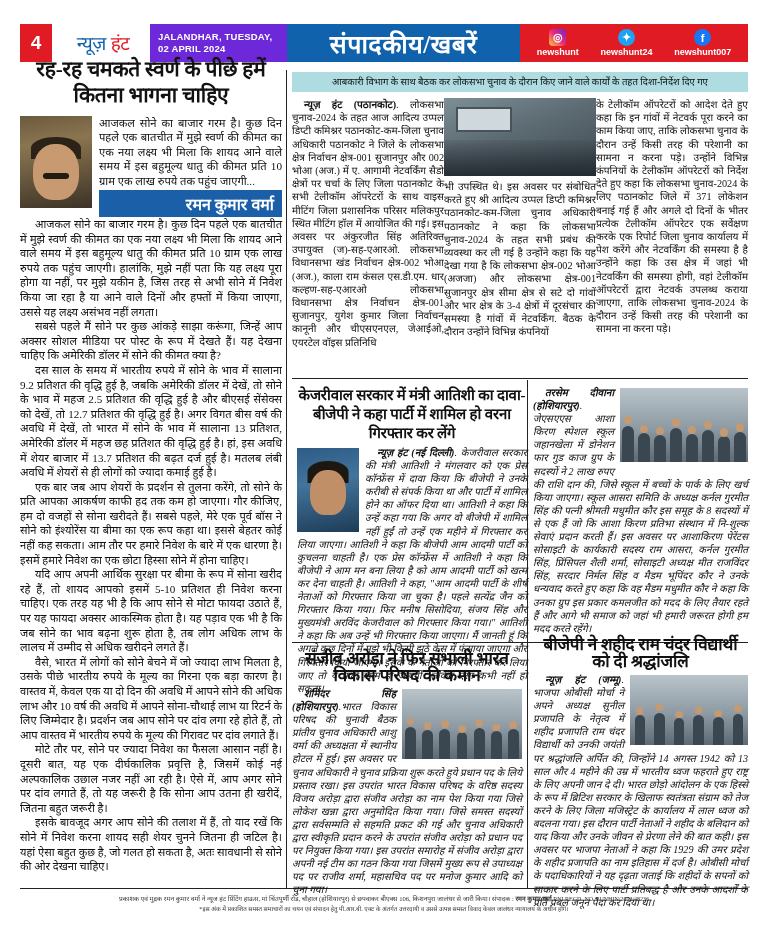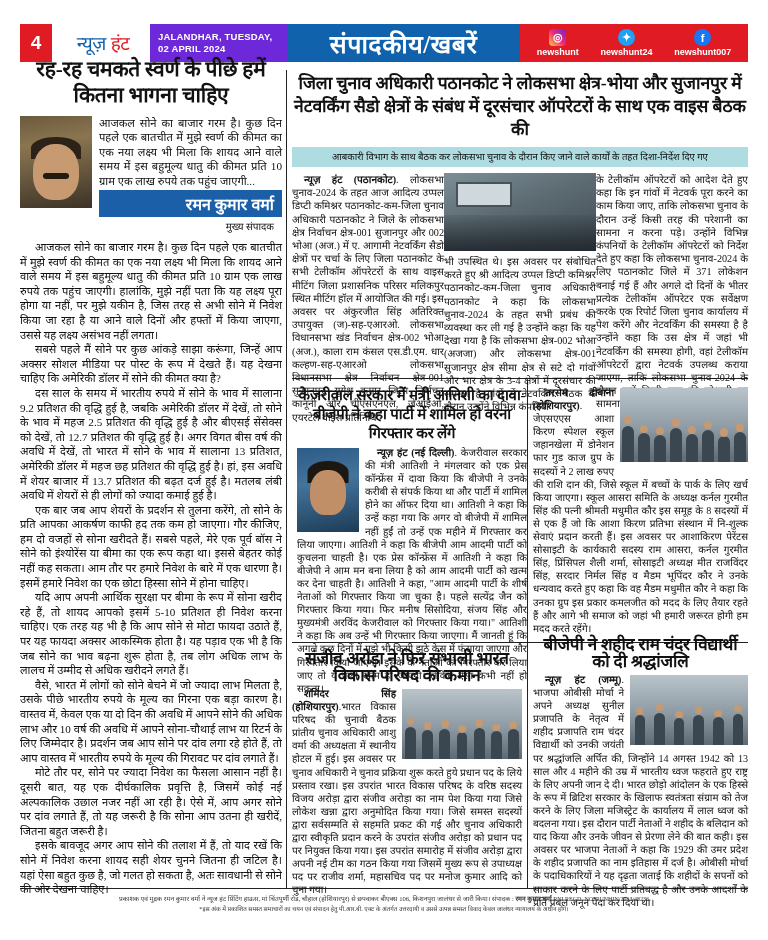--- a/index.html
+++ b/index.html
@@ -138,21 +138,21 @@
   }
 
   
   .sec{position:absolute;}
   .sec-head{
     font-weight:bold;font-size:15px;line-height:19px;text-align:center;
     margin:0 0 3px 0;letter-spacing:-0.2px;
   }
   .sec-head.sm{font-size:17px;line-height:17px;}
   .sec-body{font-size:10.1px;line-height:13.1px;text-align:justify;}
-  .sec-body p{margin:0;text-indent:12px;}
+  .sec-body p{margin:0;text-indent:12px;font-style:italic;}
 
   .figure-right{float:right;margin:2px 0 3px 6px;}
   .figure-left{float:left;margin:2px 6px 3px 0;}
 
   
   .portrait{
     background:linear-gradient(170deg,#2d5c86 0%,#43749c 40%,#1d3c57 100%);
     position:relative;overflow:hidden;
   }
   .portrait .face{
@@ -233,36 +233,34 @@
         <div class="hair"></div>
           <div class="face"></div>
           <div class="mo"></div>
       </div>
       <div class="lede-txt">आजकल सोने का बाजार गरम है। कुछ दिन पहले एक बातचीत में मुझे स्वर्ण की कीमत का एक नया लक्ष्य भी मिला कि शायद आने वाले समय में इस बहुमूल्य धातु की कीमत प्रति 10 ग्राम एक लाख रुपये तक पहुंच जाएगी...</div>
     </div>
 
     <div class="byline-bar">
       <span class="byline-name">रमन कुमार वर्मा</span>
     </div>
-    <div class="byline-role">मुख्य संपादक</div>
 
     <div class="l-body">
       <p>आजकल सोने का बाजार गरम है। कुछ दिन पहले एक बातचीत में मुझे स्वर्ण की कीमत का एक नया लक्ष्य भी मिला कि शायद आने वाले समय में इस बहुमूल्य धातु की कीमत प्रति 10 ग्राम एक लाख रुपये तक पहुंच जाएगी। हालांकि, मुझे नहीं पता कि यह लक्ष्य पूरा होगा या नहीं, पर मुझे यकीन है, जिस तरह से अभी सोने में निवेश किया जा रहा है या आने वाले दिनों और हफ्तों में किया जाएगा, उससे यह लक्ष्य असंभव नहीं लगता।</p>
       <p>सबसे पहले मैं सोने पर कुछ आंकड़े साझा करूंगा, जिन्हें आप अक्सर सोशल मीडिया पर पोस्ट के रूप में देखते हैं। यह देखना चाहिए कि अमेरिकी डॉलर में सोने की कीमत क्या है?</p>
       <p>दस साल के समय में भारतीय रुपये में सोने के भाव में सालाना 9.2 प्रतिशत की वृद्धि हुई है, जबकि अमेरिकी डॉलर में देखें, तो सोने के भाव में महज 2.5 प्रतिशत की वृद्धि हुई है और बीएसई सेंसेक्स को देखें, तो 12.7 प्रतिशत की वृद्धि हुई है। अगर विगत बीस वर्ष की अवधि में देखें, तो भारत में सोने के भाव में सालाना 13 प्रतिशत, अमेरिकी डॉलर में महज छह प्रतिशत की वृद्धि हुई है। हां, इस अवधि में शेयर बाजार में 13.7 प्रतिशत की बढ़त दर्ज हुई है। मतलब लंबी अवधि में शेयरों से ही लोगों को ज्यादा कमाई हुई है।</p>
       <p>एक बार जब आप शेयरों के प्रदर्शन से तुलना करेंगे, तो सोने के प्रति आपका आकर्षण काफी हद तक कम हो जाएगा। गौर कीजिए, हम दो वजहों से सोना खरीदते हैं। सबसे पहले, मेरे एक पूर्व बॉस ने सोने को इंश्योरेंस या बीमा का एक रूप कहा था। इससे बेहतर कोई नहीं कह सकता। आम तौर पर हमारे निवेश के बारे में एक धारणा है। इसमें हमारे निवेश का एक छोटा हिस्सा सोने में होना चाहिए।</p>
       <p>यदि आप अपनी आर्थिक सुरक्षा पर बीमा के रूप में सोना खरीद रहे हैं, तो शायद आपको इसमें 5-10 प्रतिशत ही निवेश करना चाहिए। एक तरह यह भी है कि आप सोने से मोटा फायदा उठाते हैं, पर यह फायदा अक्सर आकस्मिक होता है। यह पड़ाव एक भी है कि जब सोने का भाव बढ़ना शुरू होता है, तब लोग अधिक लाभ के लालच में उम्मीद से अधिक खरीदने लगते हैं।</p>
       <p>वैसे, भारत में लोगों को सोने बेचने में जो ज्यादा लाभ मिलता है, उसके पीछे भारतीय रुपये के मूल्य का गिरना एक बड़ा कारण है। वास्तव में, केवल एक या दो दिन की अवधि में आपने सोने की अधिक लाभ और 10 वर्ष की अवधि में आपने सोना-चौथाई लाभ या रिटर्न के लिए जिम्मेदार है। प्रदर्शन जब आप सोने पर दांव लगा रहे होते हैं, तो आप वास्तव में भारतीय रुपये के मूल्य की गिरावट पर दांव लगाते हैं।</p>
       <p>मोटे तौर पर, सोने पर ज्यादा निवेश का फैसला आसान नहीं है। दूसरी बात, यह एक दीर्घकालिक प्रवृत्ति है, जिसमें कोई नई अल्पकालिक उछाल नजर नहीं आ रही है। ऐसे में, आप अगर सोने पर दांव लगाते हैं, तो यह जरूरी है कि सोना आप उतना ही खरीदें, जितना बहुत जरूरी है।</p>
       <p>इसके बावजूद अगर आप सोने की तलाश में हैं, तो याद रखें कि सोने में निवेश करना शायद सही शेयर चुनने जितना ही जटिल है। यहां ऐसा बहुत कुछ है, जो गलत हो सकता है, अतः सावधानी से सोने की ओर देखना चाहिए।</p>
     </div>
   </div>
 
   <div class="rightarea">
-    <h1 class="main-head">जिला चुनाव अधिकारी पठानकोट ने लोकसभा क्षेत्र-भोया और सुजानपुर में नेटवर्किंग सैडो क्षेत्रों के संबंध में दूरसंचार ऑपरेटरों के साथ एक वाइस बैठक की</h1>
     <div class="subbar">आबकारी विभाग के साथ बैठक कर लोकसभा चुनाव के दौरान किए जाने वाले कार्यों के तहत दिशा-निर्देश दिए गए</div>
 
     <div class="cols3">
       <div class="col3">
         <p><span class="lead-in">न्यूज़ हंट (पठानकोट)</span><span>. लोकसभा चुनाव-2024 के तहत आज आदित्य उप्पल डिप्टी कमिश्नर पठानकोट-कम-जिला चुनाव अधिकारी पठानकोट ने जिले के लोकसभा क्षेत्र निर्वाचन क्षेत्र-001 सुजानपुर और 002 भोआ (अज.) में ए. आगामी नेटवर्किंग सैडो क्षेत्रों पर चर्चा के लिए जिला पठानकोट के सभी टेलीकॉम ऑपरेटरों के साथ वाइस मीटिंग जिला प्रशासनिक परिसर मलिकपुर स्थित मीटिंग हॉल में आयोजित की गई। इस अवसर पर अंकुरजीत सिंह अतिरिक्त उपायुक्त (ज)-सह-एआरओ. लोकसभा विधानसभा खंड निर्वाचन क्षेत्र-002 भोआ (अज.), काला राम कंसल एस.डी.एम. धार कल्हण-सह-एआरओ लोकसभा विधानसभा क्षेत्र निर्वाचन क्षेत्र-001 सुजानपुर, युगेश कुमार जिला निर्वाचन कानूनी और चीएसएनएल, जेआईओ, एयरटेल वॉइस प्रतिनिधि</span></p>
       </div>
       <div class="col3">
         <div class="photo meeting" style="width:100%;height:78px;margin:0 0 4px 0;"></div>
         <p style="text-indent:0">भी उपस्थित थे।
 इस अवसर पर संबोधित करते हुए श्री आदित्य उप्पल डिप्टी कमिश्नर पठानकोट-कम-जिला चुनाव अधिकारी पठानकोट ने कहा कि लोकसभा चुनाव-2024 के तहत सभी प्रबंध की व्यवस्था कर ली गई है उन्होंने कहा कि यह देखा गया है कि लोकसभा क्षेत्र-002 भोआ (अजजा) और लोकसभा क्षेत्र-001 सुजानपुर क्षेत्र सीमा क्षेत्र से सटे दो गांवों और भार क्षेत्र के 3-4 क्षेत्रों में दूरसंचार की समस्या है गांवों में नेटवर्किंग. बैठक के दौरान उन्होंने विभिन्न कंपनियों</p>

